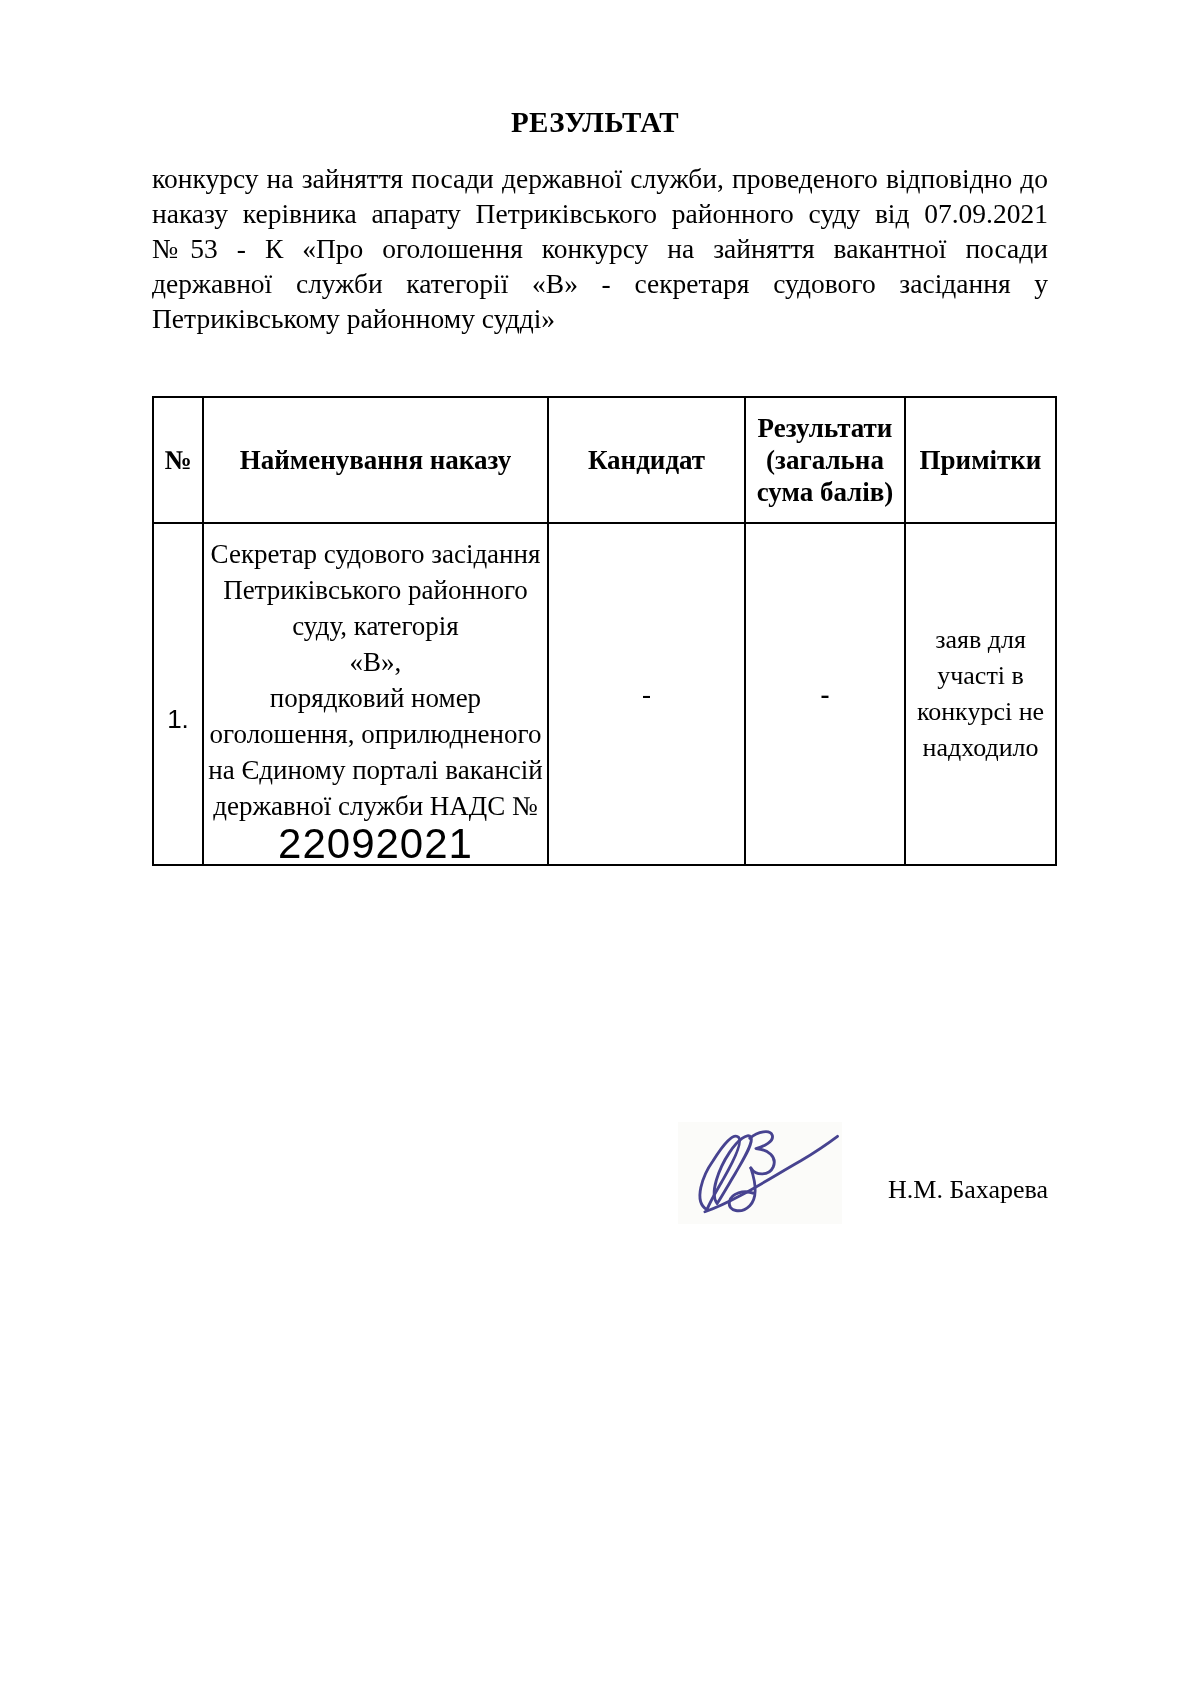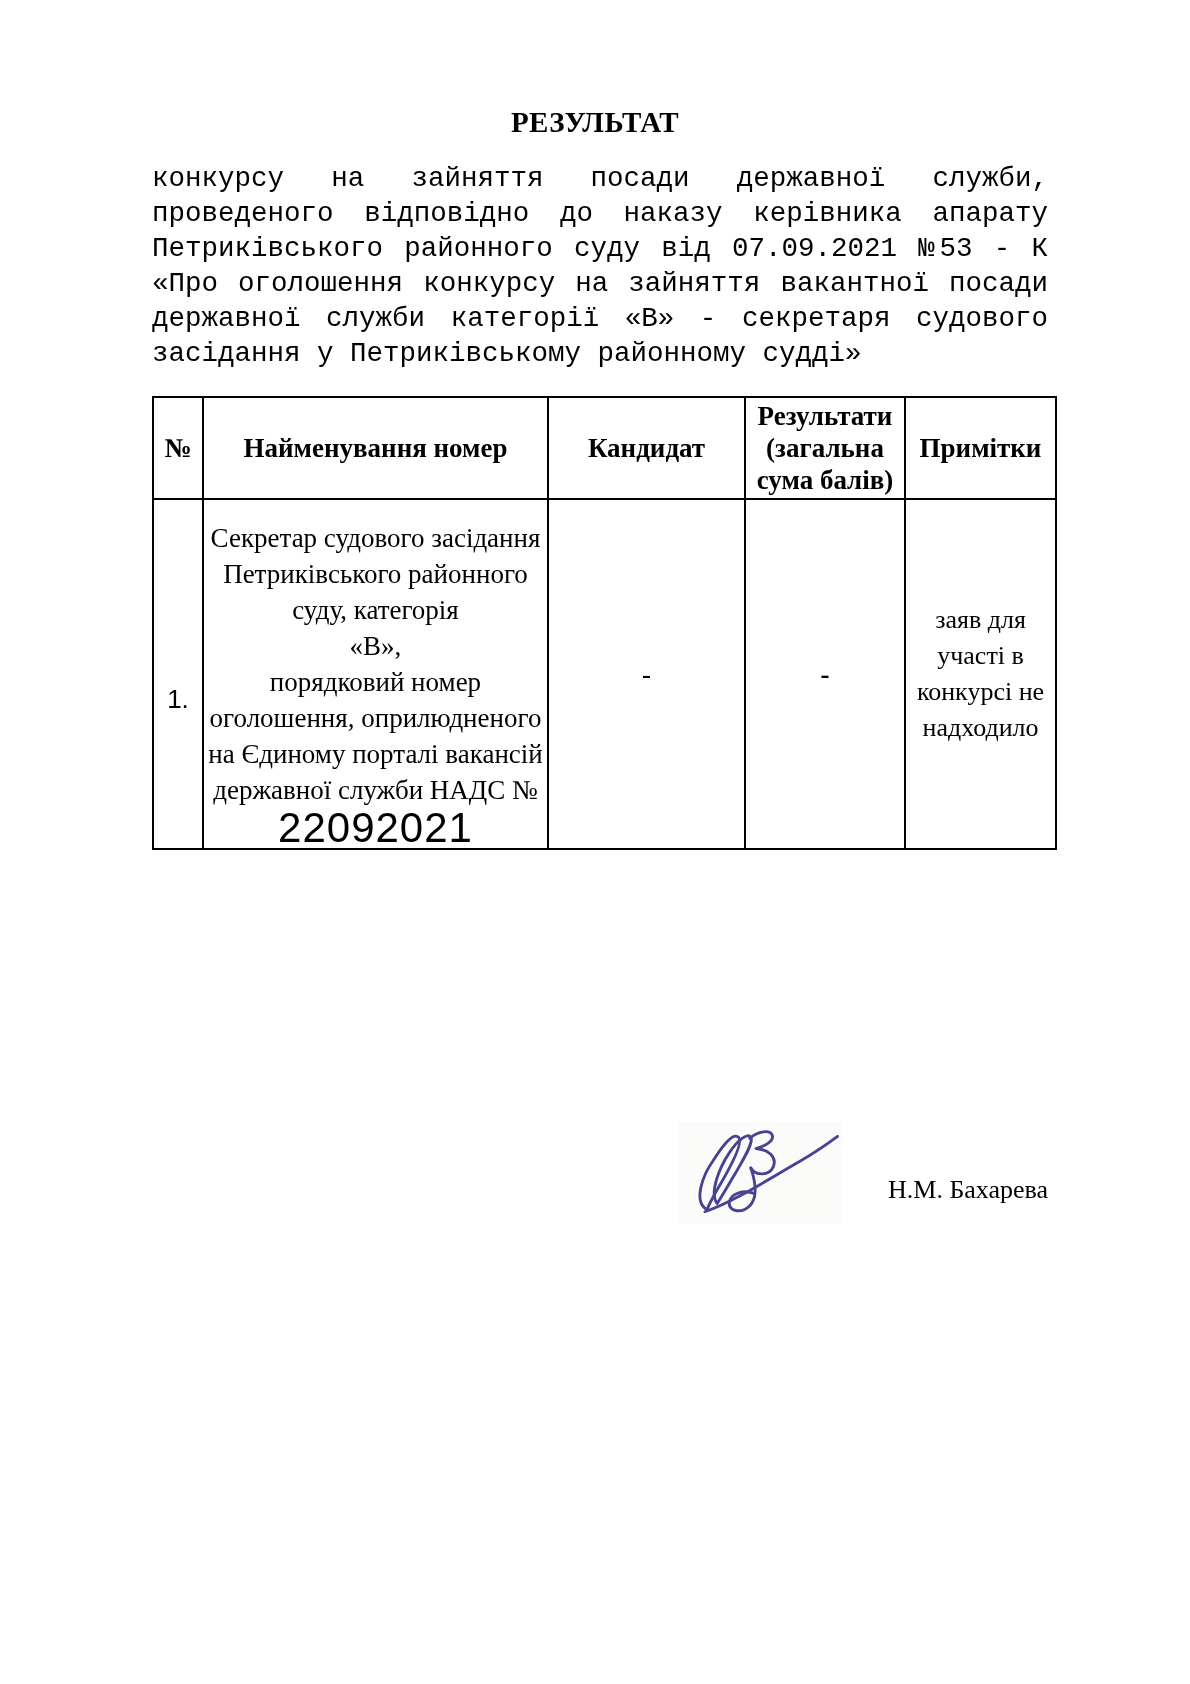--- a/index.html
+++ b/index.html
@@ -30,21 +30,20 @@
     letter-spacing: 0.5px;
   }
   .intro {
     position: absolute;
     top: 161px;
     left: 152px;
     width: 896px;
     font-size: 27.5px;
     line-height: 35px;
     text-align: justify;
-    font-family: Liberation Mono, monospace;
   }
   table.results-table {
     position: absolute;
     top: 396px;
     left: 152px;
     border-collapse: collapse;
     table-layout: fixed;
   }
   table.results-table th,
   table.results-table td {
@@ -56,33 +55,33 @@
   th.col-result   { width: 160px; }
   th.col-notes    { width: 151px; margin-left: 23px; }
   thead tr { height: 94px; }
   tbody tr { height: 328px; }
   th {
     font-size: 27px;
     font-weight: bold;
     text-align: center;
     vertical-align: middle;
     line-height: 32px;
-    padding: 2px 4px;
+    padding: 14px 4px;
   }
   td { font-size: 27px; }
   .cell-num {
     text-align: center;
     vertical-align: middle;
     padding-top: 50px;
     font-family: "Liberation Sans", sans-serif;
     font-size: 26px;
   }
   .cell-position {
     vertical-align: top;
-    padding-top: 20px;
+    padding-top: 12px;
   }
   .pos-lines {
     white-space: pre-line;
     text-align: center;
     font-size: 27px;
     line-height: 36px;
   }
   .pos-number {
     text-align: center;
     font-family: "Liberation Sans", sans-serif;
@@ -138,21 +137,21 @@
 <div class="page">
 
   <h1 class="title">РЕЗУЛЬТАТ</h1>
 
   <p class="intro">конкурсу на зайняття посади державної служби, проведеного відповідно до наказу керівника апарату Петриківського районного суду від 07.09.2021 №53 - К «Про оголошення конкурсу на зайняття вакантної посади державної служби категорії «В» - секретаря судового засідання у Петриківському районному судді»</p>
 
   <table class="results-table">
     <thead>
       <tr>
         <th class="col-num">№</th>
-        <th class="col-position">Найменування номер</th>
+        <th class="col-position">Найменування наказу</th>
         <th class="col-candidate">Кандидат</th>
         <th class="col-result">Результати (загальна сума балів)</th>
         <th class="col-notes">Примітки</th>
       </tr>
     </thead>
     <tbody>
       <tr>
         <td class="cell-num">1.</td>
         <td class="cell-position">
           <div class="pos-lines">Секретар судового засідання

